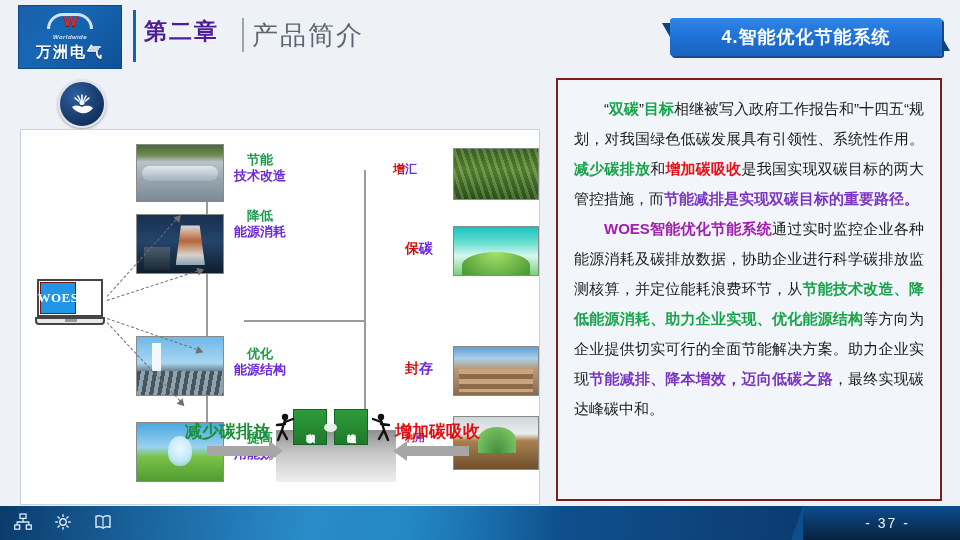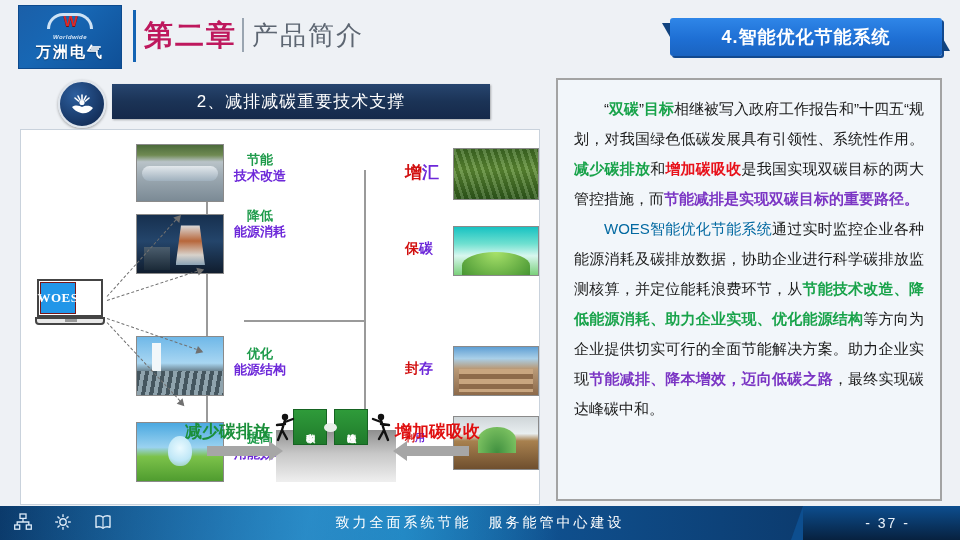--- a/index.html
+++ b/index.html
@@ -32,21 +32,21 @@
     position:absolute;left:0;top:-1px;width:46px;text-align:center;
     font-weight:bold;font-size:15px;color:#d82a2a;letter-spacing:-1px;
     text-shadow:0 1px 0 #7a0d0d;
   }
   #logo .ww{font-size:6px;color:#d9e8f7;letter-spacing:.4px;margin-top:1px;font-style:italic;font-weight:bold;}
   #logo .cn{font-size:15px;color:#ffffff;font-weight:bold;letter-spacing:2px;margin-top:3px;
     text-shadow:0 1px 1px rgba(0,0,0,.35);}
 
   
   #header-divider{position:absolute;left:133px;top:10px;width:3px;height:52px;background:#1464b4;}
-  #chapter{position:absolute;left:144px;top:16px;font-size:29px;font-weight:bold;color:#be185d;letter-spacing:2px;}
+  #chapter{position:absolute;left:144px;top:16px;font-size:23px;font-weight:bold;color:#4c1d95;letter-spacing:2px;}
   #header-sep{position:absolute;left:242px;top:18px;width:2px;height:34px;background:#9aa5b1;}
   #subtitle{position:absolute;left:252px;top:18px;font-size:26px;color:#5d6672;letter-spacing:2px;}
 
   
   #banner{
     position:absolute;right:18px;top:18px;width:272px;height:38px;
     background:linear-gradient(180deg,#2f86e8 0%,#1e6fd4 55%,#1a63c0 100%);
     color:#fff;font-size:18px;font-weight:bold;letter-spacing:1px;
     display:flex;align-items:center;justify-content:center;
     border-radius:3px;
@@ -141,32 +141,32 @@
   .ph-store{background:linear-gradient(180deg,#5f9fd4 0%,#a9cfe8 24%,#b99a78 45%,#8d6a4a 100%);}
   .ph-store::after{content:"";position:absolute;left:6%;top:45%;width:88%;height:48%;
      background:repeating-linear-gradient(180deg,#c8a57f 0 5px,#8d6a4a 5px 10px);}
   .ph-use{background:linear-gradient(180deg,#cfd6d9 0%,#e8eef0 32%,#a8814f 46%,#6f4f2e 100%);}
   .ph-use::after{content:"";position:absolute;left:28%;top:20%;width:46%;height:50%;
      background:radial-gradient(ellipse at 50% 100%,#3f8f3f,#8ccf6a);border-radius:50% 50% 0 0;}
 
   
   #textpanel{
     position:absolute;left:556px;top:78px;width:386px;height:423px;
-    background:#f2f6fa;border:2px solid #a3a3a3;box-sizing:border-box;
+    background:#f2f6fa;border:2px solid #7f1d1d;box-sizing:border-box;
     padding:14px 16px 10px 16px;
   }
   #textpanel p{
     margin:0;font-size:15px;line-height:30px;color:#1a1a1a;
     text-align:justify;text-indent:2em;letter-spacing:0px;
   }
   #textpanel p + p{margin-top:0;}
   .c-green{color:#18a34a;font-weight:bold;}
   .c-red{color:#e8121b;font-weight:bold;}
   .c-purple{color:#7b35c4;font-weight:bold;}
-  .c-cyan{color:#0369a1;font-weight:normal;}
+  .c-cyan{color:#a21caf;font-weight:bold;}
 
   
   #footer{
     position:absolute;left:0;bottom:0;width:960px;height:34px;
     background:linear-gradient(90deg,#0b3a6b 0%,#10538f 22%,#1678b4 42%,#0f4f8d 58%,#0a2f5c 100%);
   }
   #footer .shine{position:absolute;left:0;top:0;width:560px;height:34px;
     background:linear-gradient(100deg,rgba(40,150,210,.0) 0%,rgba(60,170,230,.55) 55%,rgba(40,150,210,0) 100%);}
   #footer-icons{position:absolute;left:14px;top:7px;display:flex;gap:22px;align-items:center;}
   #footer-icons span{display:inline-flex;}
@@ -200,21 +200,20 @@
 
   <div id="banner">4.智能优化节能系统</div>
 
   <div id="sec-icon">
     <svg width="26" height="24" viewBox="0 0 26 24">
       <path d="M13 3 L13 8 M9 4 L11 8 M17 4 L15 8 M6 6 L9.5 9 M20 6 L16.5 9" stroke="#ffffff" stroke-width="1.6" fill="none" stroke-linecap="round"></path>
       <circle cx="13" cy="10.5" r="2.6" fill="#ffffff"></circle>
       <path d="M3 15 C7 12 11 14 13 15 C16 13.5 21 13 24 16 C21 20.5 16 22 12 21 C8 20 5 18 3 15 Z" fill="#ffffff"></path>
     </svg>
   </div>
-  <div id="sec-bar">2、减排减碳重要技术支撑</div>
 
   <div id="diagram">
 
     <div class="connector" style="left:185px;top:95px;width:2px;height:38px;"></div>
     <div class="connector" style="left:185px;top:133px;width:2px;height:60px;"></div>
     <div class="connector" style="left:185px;top:193px;width:2px;height:110px;"></div>
     <div class="connector" style="left:185px;top:300px;width:2px;height:0px;"></div>
     <div class="connector" style="left:185px;top:22px;width:2px;height:76px;"></div>
     <div class="connector" style="left:185px;top:230px;width:2px;height:115px;"></div>
 
@@ -244,21 +243,21 @@
     <div class="lbl" style="left:213px;top:300px;">
       <div style="text-align:center;"><span class="g">提高</span></div>
       <div><span class="k">用能效率</span></div>
     </div>
 
     <div class="imgbox ph-forest" style="left:432px;top:18px;width:84px;height:50px;"></div>
     <div class="imgbox ph-green" style="left:432px;top:96px;width:84px;height:48px;"></div>
     <div class="imgbox ph-store" style="left:432px;top:216px;width:84px;height:48px;"></div>
     <div class="imgbox ph-use" style="left:432px;top:286px;width:84px;height:52px;"></div>
 
-    <div class="lbl" style="left:384px;top:32px;font-size:17px;">
+    <div class="lbl" style="left:372px;top:32px;font-size:12px;">
       <span class="r">增</span><span class="k">汇</span>
     </div>
     <div class="lbl" style="left:384px;top:110px;font-size:14px;">
       <span class="r">保</span><span class="k">碳</span>
     </div>
     <div class="lbl" style="left:384px;top:230px;font-size:14px;">
       <span class="r">封</span><span class="k">存</span>
     </div>
     <div class="lbl" style="left:384px;top:302px;font-size:10px;">
       <span class="r">利</span><span class="k">用</span>
@@ -340,17 +339,16 @@
           </g>
         </svg>
       </span>
       <span>
         <svg width="18" height="18" viewBox="0 0 18 18">
           <path d="M9 4.2 C7 2.6 4.4 2.6 2 3.2 L2 14.2 C4.4 13.6 7 13.6 9 15.2 C11 13.6 13.6 13.6 16 14.2 L16 3.2 C13.6 2.6 11 2.6 9 4.2 Z" fill="none" stroke="#dceaf7" stroke-width="1.4" stroke-linejoin="round"></path>
           <path d="M9 4.2 L9 15.2" stroke="#dceaf7" stroke-width="1.2"></path>
         </svg>
       </span>
     </div>
-    <div id="footer-slogan">致力全面系统节能　服务能管中心建设</div>
     <div id="pagebox">- 37 -</div>
   </div>
 
 </div>
 
 </body></html>

